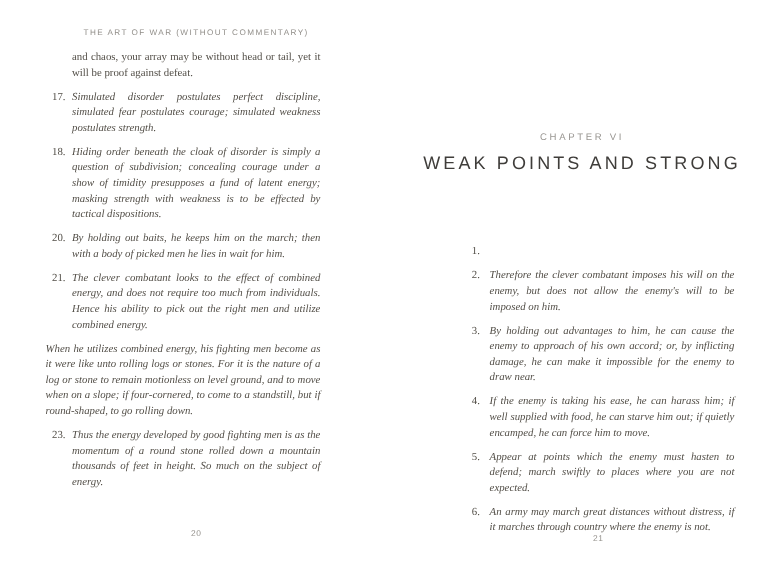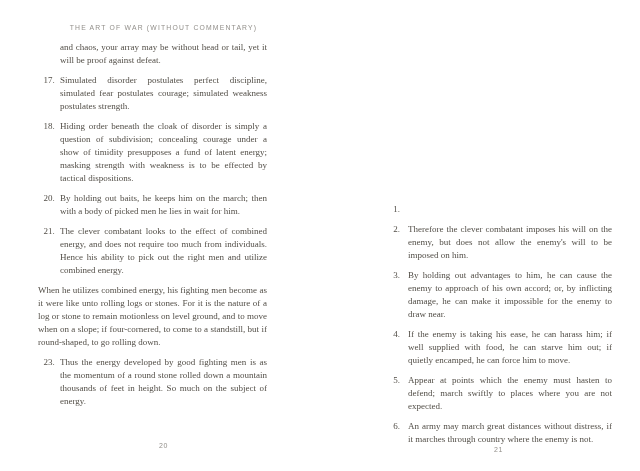--- a/index.html
+++ b/index.html
@@ -34,21 +34,21 @@
   .body-col {
     position: absolute;
     font-size: 9px;
     line-height: 13px;
     text-align: justify;
   }
   .cont-para { margin-left: 22px; margin-bottom: 7px; }
   .item { display: flex; margin-bottom: 7px; }
   .item:last-child { margin-bottom: 0; }
   .item .num { flex: 0 0 22px; text-align: center; }
-  .item .txt { flex: 1 1 auto; text-align: justify; }
+  .item .txt { flex: 1 1 auto; text-align: justify; font-style: italic; }
 
   .page-num {
     position: absolute;
     font-family: "Liberation Sans", sans-serif;
     font-size: 7px;
     color: #928f8a;
     text-align: center;
     letter-spacing: 0.5px;
   }
 
@@ -123,20 +123,22 @@
             <span class="txt">Thus the energy developed by good fighting men is as the momentum of a round stone rolled down a mountain thousands of feet in height. So much on the subject of energy.</span>
           </div>
         </div>
     </div>
 
     <div class="page-num left-pagenum">20</div>
   </div>
 
   <div>
     <div class="chapter-block">
+      <div class="chapter-label">CHAPTER VI</div>
+      <div class="chapter-title">WEAK POINTS AND STRONG</div>
     </div>
 
     <div class="body-col right-col">
       <div>
 
           <div class="item">
             <span class="num">1.</span>
           </div>
 
           <div class="item">

